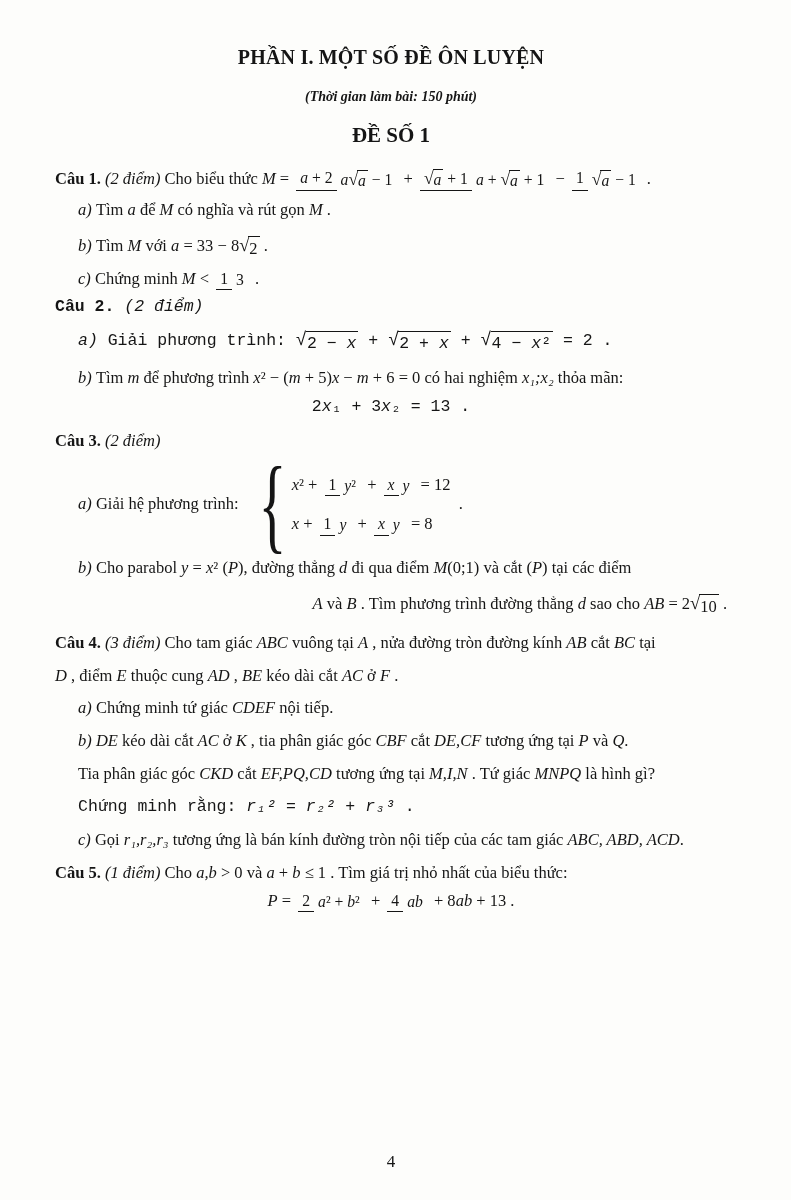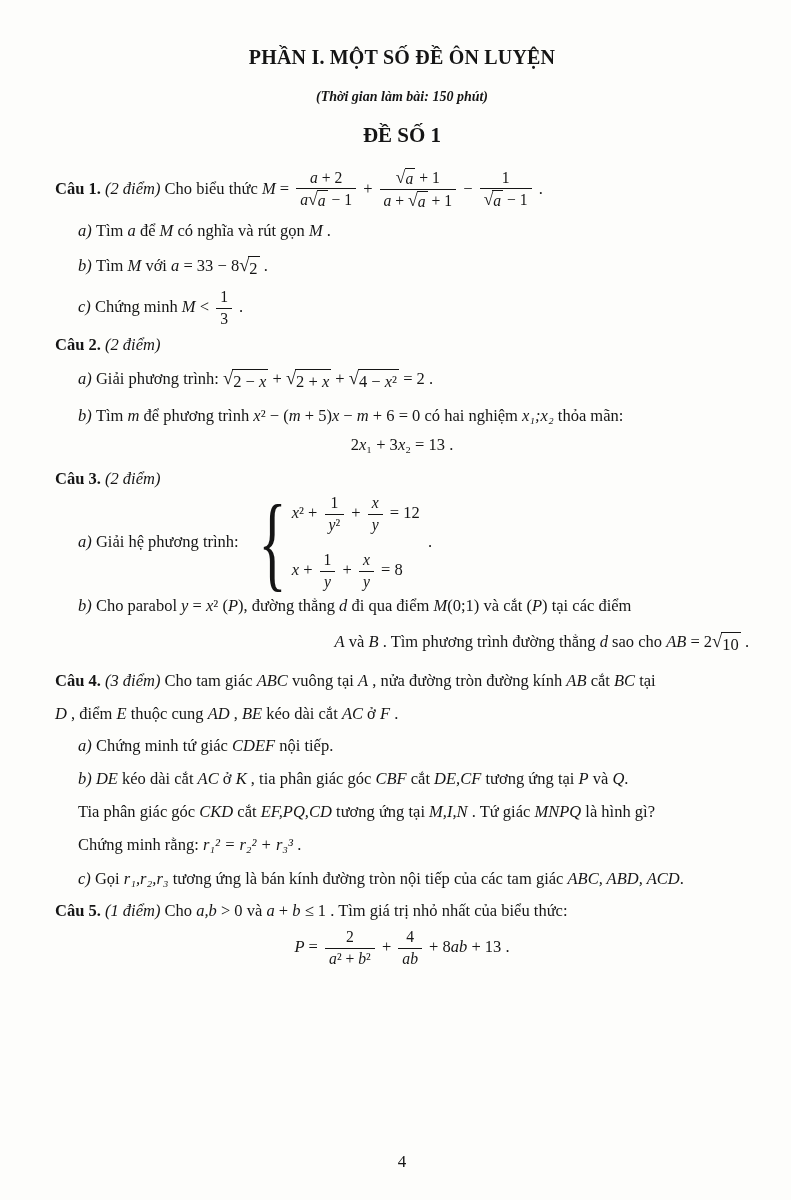--- a/index.html
+++ b/index.html
@@ -5,41 +5,41 @@
   html,body{margin:0;padding:0;}
   body{
     width:791px;height:1200px;
     background:#fdfdfb;color:#151515;
     font-family:"Liberation Serif",serif;
     font-size:16.5px;
     overflow:hidden;
   }
   .page{
     box-sizing:border-box;height:1200px;
-    padding:42px 42px 0 55px;
+    padding:42px 64px 0 55px;
     display:flex;flex-direction:column;
   }
   .line{line-height:1.32;margin-bottom:11px;}
   .center{text-align:center;}
   .indent{margin-left:23px;}
   .indent-sm{margin-left:4px;text-align:right;}
   .nowrap{white-space:nowrap;}
   .title-part{font-size:20px;font-weight:bold;margin-top:2px;margin-bottom:18px;letter-spacing:.2px;}
   .title-time{font-size:14px;font-weight:bold;font-style:italic;margin-bottom:15px;}
   .title-num{font-size:21px;font-weight:bold;margin-bottom:18px;}
-  .mb14{margin-bottom:14px;} .mb12{margin-bottom:12px;} .mb8{margin-bottom:8px;}
+  .mb14{margin-bottom:14px;} .mb12{margin-bottom:12px;font-family:Liberation Mono, monospace;} .mb8{margin-bottom:8px;}
   .mb6{margin-bottom:6px;} .mb2{margin-bottom:2px;}
 
   
   .seg-t{font-style:normal;}
   .seg-m{font-style:italic;}
   .seg-i{font-style:italic;}
   .seg-b{font-weight:bold;}
   .seg-frac{
-    display:inline-flex;flex-direction:column;
+    display:inline-flex;flex-direction:row;
     vertical-align:middle;text-align:center;
     font-size:.95em;line-height:1.18;margin:0 3px;
   }
   .seg-frac .fnum{border-bottom:1.3px solid #151515;padding:0 4px 1px;}
   .seg-frac .fden{padding:1px 4px 0;}
   .seg-sqrt{display:inline-flex;align-items:flex-start;}
   .seg-sqrt .rsign{font-size:1.12em;line-height:1.05;}
   .seg-sqrt .rad{border-top:1.2px solid #151515;padding:1px 2px 0 1px;margin-left:-1px;}
   .seg-sys{display:inline-flex;align-items:center;vertical-align:middle;margin:2px 4px;}
   .seg-sys .sys-brace{

